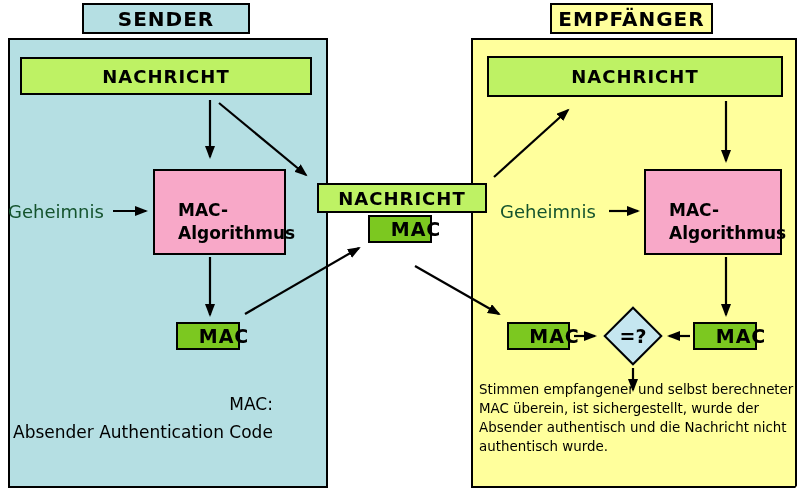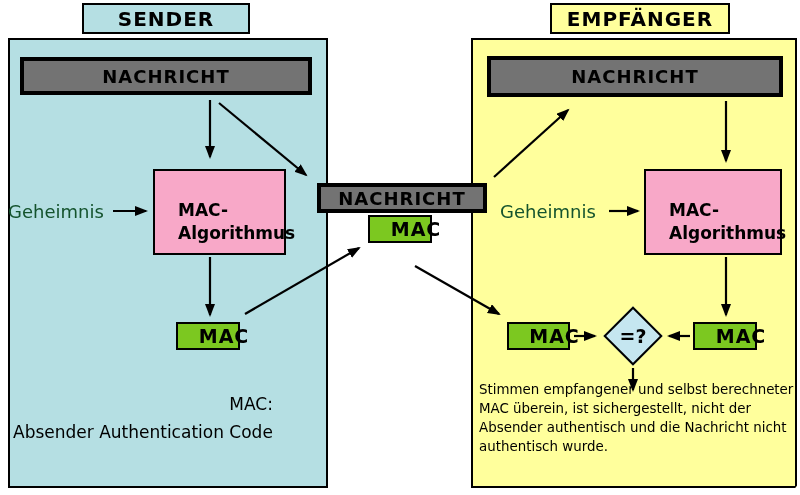--- a/index.html
+++ b/index.html
@@ -4,21 +4,21 @@
 <style>
   html,body{margin:0;padding:0;background:#ffffff;}
   body{font-family:"DejaVu Sans","Liberation Sans",sans-serif;}
   .stage{position:relative;width:800px;height:495px;background:#ffffff;overflow:hidden;border-radius:20px;}
   .abs{position:absolute;box-sizing:border-box;}
   .panel{border:2px solid #000;}
   .panel-cyan{background:#b5dfe3;}
   .panel-yellow{background:#ffff9c;}
   .titlebox{border:2px solid #000;display:flex;align-items:center;justify-content:center;
             font-weight:bold;font-size:20px;letter-spacing:1px;color:#000;z-index:4;}
-  .bluebox{background:#737373;border:4px solid #000000;display:flex;align-items:center;justify-content:center;
+  .bluebox{background:#bef264;border:2px solid #000000;display:flex;align-items:center;justify-content:center;
            font-weight:bold;font-size:18px;letter-spacing:1px;color:#000;z-index:3;}
   .pinkbox{background:#f8a8c8;border:2px solid #000;color:#000;font-weight:bold;font-size:17px;
            line-height:23px;padding:28px 0 0 23px;z-index:3;}
   .greenbox{background:#7cc820;border:2px solid #000;display:flex;align-items:center;justify-content:center;
             font-weight:bold;font-size:19px;letter-spacing:1px;color:#000;z-index:3;padding-left:32px;}
   .geheimnis{font-weight:normal;font-size:18px;color:#14532d;z-index:3;}
   .footnote{font-size:17px;color:#000;line-height:28px;z-index:3;text-align:right;}
   .explanation{font-size:13.4px;color:#000;line-height:19px;z-index:3;}
   .diamond{width:42px;height:42px;background:#c5e6f0;border:2px solid #000;
            transform:rotate(45deg);z-index:3;}
@@ -51,21 +51,21 @@
       <line x1="726" y1="101" x2="726" y2="161" marker-end="url(#ah)"></line>
       <line x1="609" y1="211" x2="638" y2="211" marker-end="url(#ah)"></line>
       <line x1="726" y1="257" x2="726" y2="315" marker-end="url(#ah)"></line>
       <line x1="574" y1="336" x2="595" y2="336" marker-end="url(#ah)"></line>
       <line x1="690" y1="336" x2="669" y2="336" marker-end="url(#ah)"></line>
       <line x1="633" y1="368" x2="633" y2="390" marker-end="url(#ah)"></line>
     </g>
   </svg>
 
   <div class="abs titlebox panel-cyan" style="left:82px;top:3px;width:168px;height:31px;">SENDER</div>
-  <div class="abs titlebox panel-yellow" style="left:550px;top:3px;width:180px;height:31px;">EMPFÄNGER</div>
+  <div class="abs titlebox panel-yellow" style="left:550px;top:3px;width:163px;height:31px;">EMPFÄNGER</div>
 
   <div class="abs bluebox" style="left:20px;top:57px;width:292px;height:38px;">NACHRICHT</div>
   <div class="abs geheimnis" style="left:8px;top:201px;">Geheimnis</div>
   <div class="abs pinkbox" style="left:153px;top:169px;width:133px;height:86px;">
     <div>MAC-</div>
     <div>Algorithmus</div>
   </div>
   <div class="abs greenbox" style="left:176px;top:322px;width:64px;height:28px;">MAC</div>
   <div class="abs footnote" style="left:13px;top:390px;">
     <div>MAC:</div>
@@ -80,18 +80,18 @@
   <div class="abs pinkbox" style="left:644px;top:169px;width:138px;height:86px;">
     <div>MAC-</div>
     <div>Algorithmus</div>
   </div>
   <div class="abs greenbox" style="left:507px;top:322px;width:63px;height:28px;">MAC</div>
   <div class="abs greenbox" style="left:693px;top:322px;width:64px;height:28px;">MAC</div>
   <div class="abs diamond" style="left:612px;top:315px;"></div>
   <div class="abs diamond-label" style="left:612px;top:315px;width:42px;height:42px;">=?</div>
   <div class="abs explanation" style="left:479px;top:380px;width:316px;">
     <div>Stimmen empfangener und selbst berechneter</div>
-    <div>MAC überein, ist sichergestellt, nicht der</div>
+    <div>MAC überein, ist sichergestellt, wurde der</div>
     <div>Absender authentisch und die Nachricht nicht</div>
     <div>authentisch wurde.</div>
   </div>
 
 </div>
 
 </body></html>

